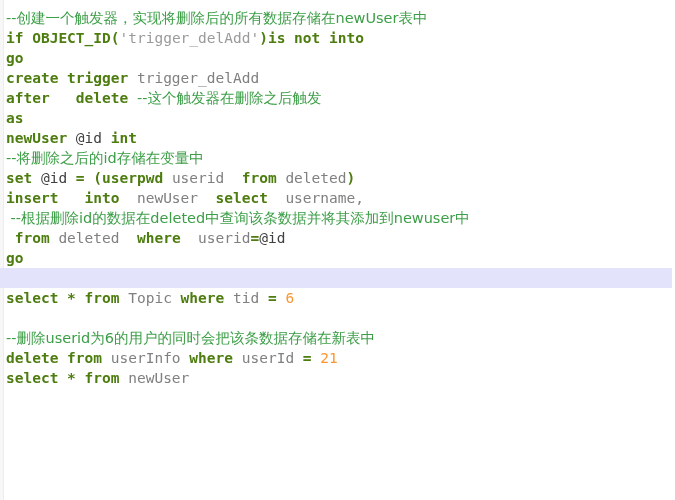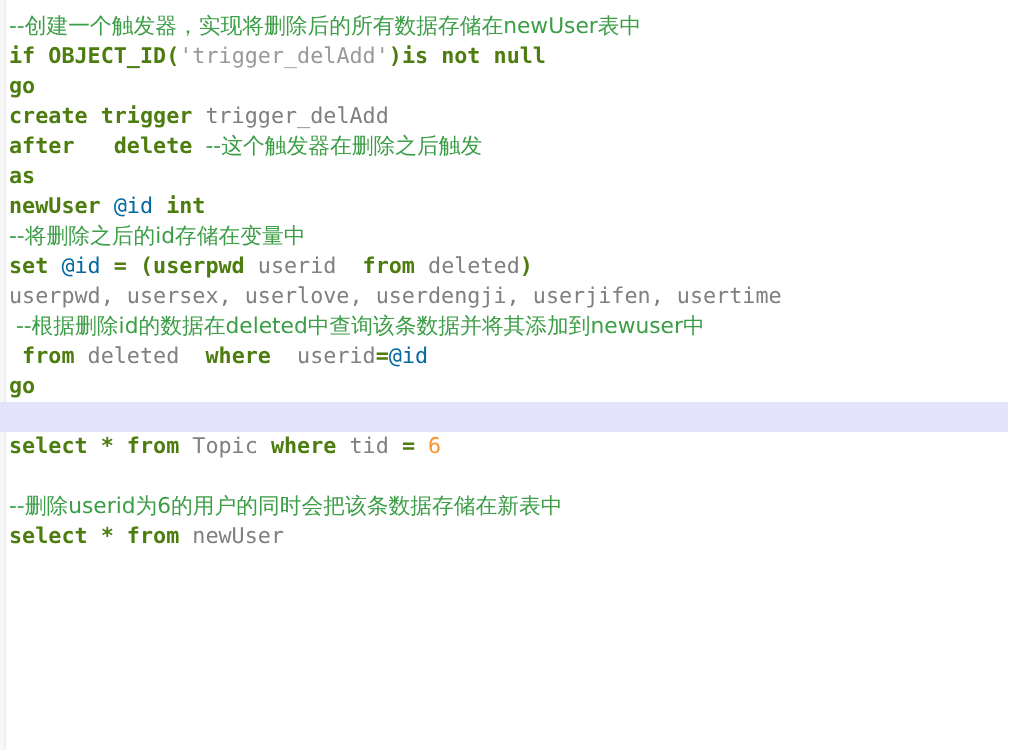--- a/index.html
+++ b/index.html
@@ -52,41 +52,42 @@
   .code-line.highlight {
     background: #e3e3fb;
     width: 672px;
   }
   
   .tok-kw    { color: #4d7c0f; font-weight: bold; }
   .tok-plain { color: #808080; }
   .tok-cmt   { color: #3c9e47; }
   .tok-num   { color: #fa9632; }
   .tok-str   { color: #9a9a9a; }
-  .tok-var   { color: #0369a1; margin-top: 24px; }
+  .tok-var   { color: #404040; margin-top: 24px; }
   .cjk { font-family: "DejaVu Sans", "Liberation Sans", sans-serif; }
 </style>
 </head>
 <body>
 
 <div id="editor">
   <div class="gutter-strip"></div>
   <div class="code-area">
       <div class="code-line"><span class="tok-cmt cjk">--创建一个触发器，实现将删除后的所有数据存储在newUser表中</span></div>
-      <div class="code-line"><span class="tok-kw">if OBJECT_ID</span><span class="tok-kw">(</span><span class="tok-str">'trigger_delAdd'</span><span class="tok-kw">)</span><span class="tok-kw">is not null</span></div>
+      <div class="code-line"><span class="tok-kw">if OBJECT_ID</span><span class="tok-kw">(</span><span class="tok-str">'trigger_delAdd'</span><span class="tok-kw">)</span><span class="tok-kw">is not into</span></div>
       <div class="code-line"><span class="tok-kw">go</span></div>
       <div class="code-line"><span class="tok-kw">create trigger </span><span class="tok-plain">trigger_delAdd</span></div>
       <div class="code-line"><span class="tok-kw">after   delete </span><span class="tok-cmt cjk">--这个触发器在删除之后触发</span></div>
       <div class="code-line"><span class="tok-kw">as</span></div>
       <div class="code-line"><span class="tok-kw">newUser </span><span class="tok-var">@id </span><span class="tok-kw">int</span></div>
       <div class="code-line"><span class="tok-cmt cjk">--将删除之后的id存储在变量中</span></div>
       <div class="code-line"><span class="tok-kw">set </span><span class="tok-var">@id </span><span class="tok-kw">= (userpwd </span><span class="tok-plain">userid  </span><span class="tok-kw">from </span><span class="tok-plain">deleted</span><span class="tok-kw">)</span></div>
-      <div class="code-line"><span class="tok-plain">userpwd, usersex, userlove, userdengji, userjifen, usertime</span></div>
+      <div class="code-line"><span class="tok-kw">insert   into  </span><span class="tok-plain">newUser  </span><span class="tok-kw">select  </span><span class="tok-plain">username,</span></div>
       <div class="code-line"><span class="tok-cmt cjk"> --根据删除id的数据在deleted中查询该条数据并将其添加到newuser中</span></div>
       <div class="code-line"><span class="tok-kw"> from </span><span class="tok-plain">deleted  </span><span class="tok-kw">where  </span><span class="tok-plain">userid</span><span class="tok-kw">=</span><span class="tok-var">@id</span></div>
       <div class="code-line"><span class="tok-kw">go</span></div>
       <div class="code-line highlight">&nbsp;</div>
       <div class="code-line"><span class="tok-kw">select * from </span><span class="tok-plain">Topic </span><span class="tok-kw">where </span><span class="tok-plain">tid </span><span class="tok-kw">= </span><span class="tok-num">6</span></div>
       <div class="code-line">&nbsp;</div>
       <div class="code-line"><span class="tok-cmt cjk">--删除userid为6的用户的同时会把该条数据存储在新表中</span></div>
+      <div class="code-line"><span class="tok-kw">delete from </span><span class="tok-plain">userInfo </span><span class="tok-kw">where </span><span class="tok-plain">userId </span><span class="tok-kw">= </span><span class="tok-num">21</span></div>
       <div class="code-line"><span class="tok-kw">select * from </span><span class="tok-plain">newUser</span></div>
     </div>
 </div>
 
 </body></html>

